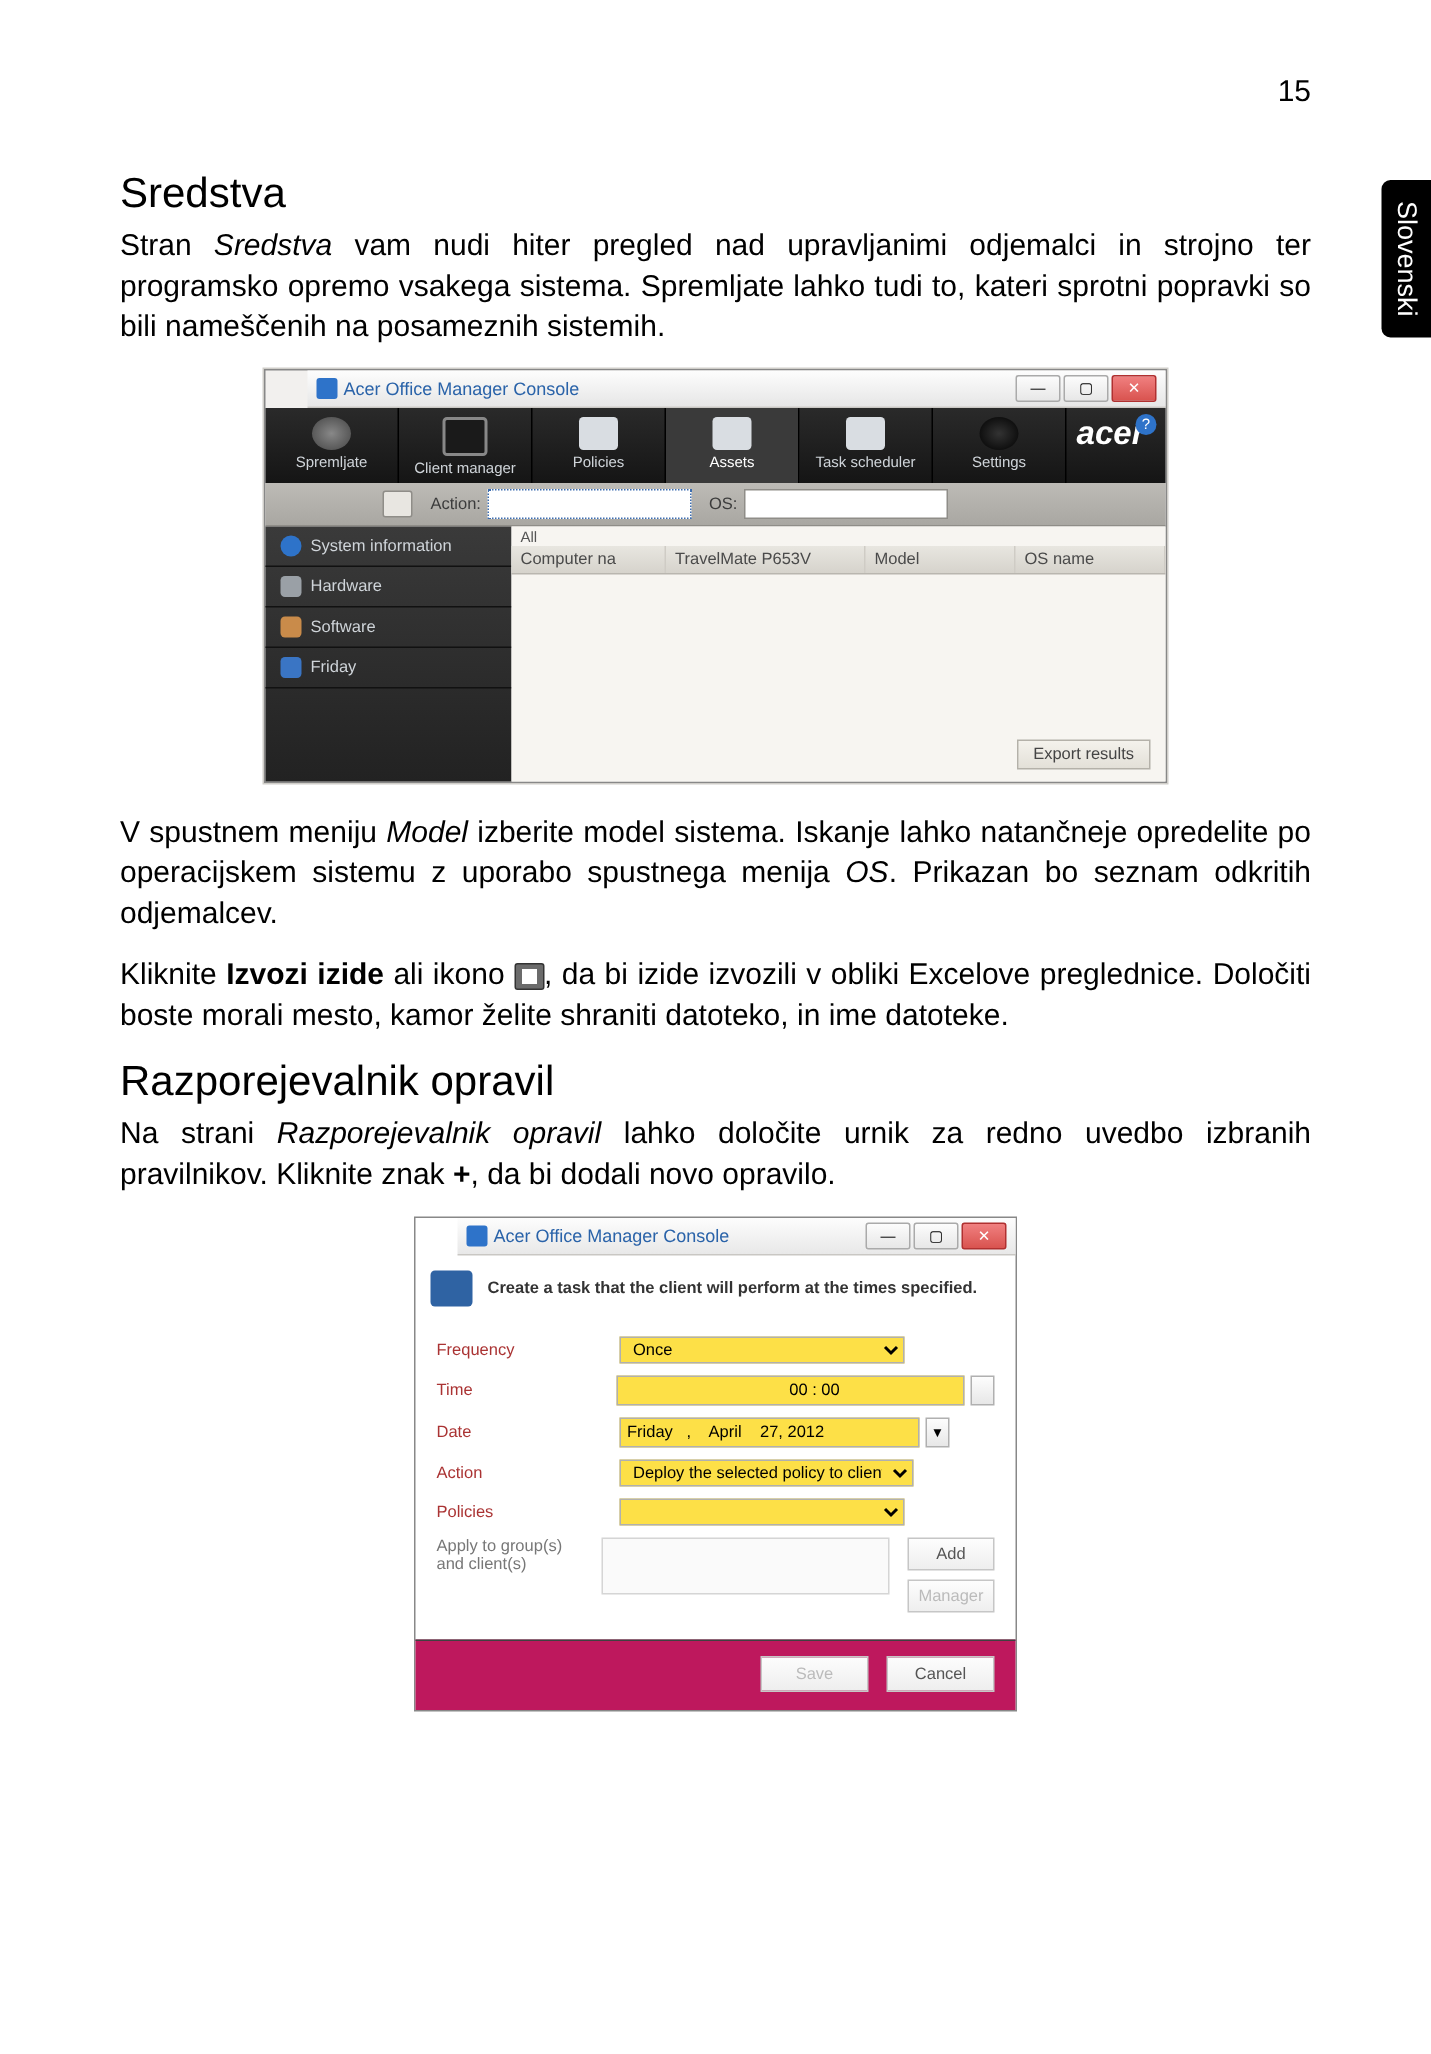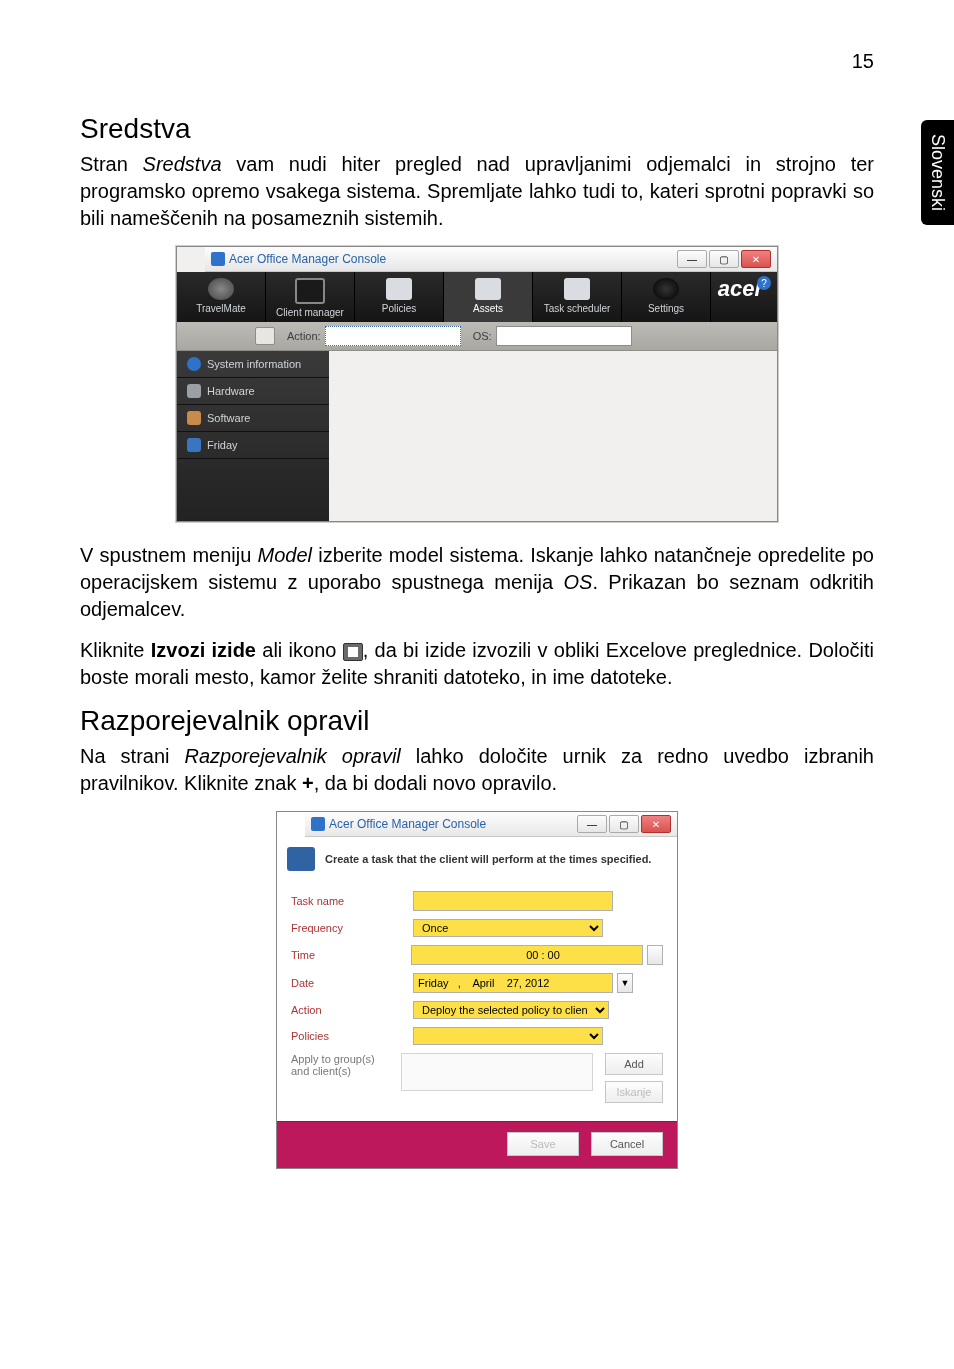--- a/index.html
+++ b/index.html
@@ -112,21 +112,21 @@
   .subhead .exp-ic { width:18px; height:16px; background:#e8e6e1; border:1px solid #8f8d88; border-radius:2px; margin-left:70px; }
   .subhead .field { display:flex; align-items:center; gap:4px; }
   .subhead input.sel {
     width: 130px; height:16px; background:#fff; border:1px dotted #3c6db0;
   }
   .subhead input.sel2 {
     width: 130px; height:16px; background:#fff; border:1px solid #8f8d88;
   }
   .assets-body { display:flex; height:170px; }
   .leftnav {
-    width:152px;
+    width:164px;
     background: linear-gradient(#3a3a3a,#222);
     color:#cfd4d9;
     font-size:11px;
   }
   .leftnav .item {
     display:flex; align-items:center; gap:6px;
     padding:6px 10px;
     border-bottom:1px solid #111;
   }
   .leftnav .item .li-ic { width:14px; height:14px; background:#6fa0d8; border-radius:3px; }
@@ -220,21 +220,21 @@
         </div>
         <div class="t-btns">
           <span class="wbtn">—</span>
           <span class="wbtn">▢</span>
           <span class="wbtn close">✕</span>
         </div>
       </div>
       <div class="topbar">
         <div class="tab">
           <span class="ic" style="background:radial-gradient(#888,#444);border-radius:50%;"></span>
-          <span>TravelMate</span>
+          <span>Spremljate</span>
         </div>
         <div class="tab">
           <span class="ic" style="background:#1a1a1a;border:2px solid #888;"></span>
           <span>Client manager</span>
         </div>
         <div class="tab">
           <span class="ic" style="background:#d9dde2;"></span>
           <span>Policies</span>
         </div>
         <div class="tab sel">
@@ -276,20 +276,30 @@
             <span>Hardware</span>
           </div>
           <div class="item">
             <span class="li-ic" style="background:#c98b4a;"></span>
             <span>Software</span>
           </div>
           <div class="item">
             <span class="li-ic" style="background:#3a75c4;"></span>
             <span>Friday</span>
           </div>
+        </div>
+        <div class="main-list">
+          <div class="all-label">All</div>
+          <div class="ml-head">
+            <div class="col" style="flex:0 0 90px">Computer na</div>
+            <div class="col" style="flex:0 0 120px">TravelMate P653V</div>
+            <div class="col">Model</div>
+            <div class="col">OS name</div>
+          </div>
+          <div class="export-btn">Export results</div>
         </div>
       </div>
     </div>
   </div>
 
   <p class="body">
     <span>V spustnem meniju </span><span class="italic">Model</span><span> izberite model sistema. Iskanje lahko natančneje opredelite po operacijskem sistemu z uporabo spustnega menija </span><span class="italic">OS</span><span>. Prikazan bo seznam odkritih odjemalcev.</span>
   </p>
   <p class="body">
     <span>Kliknite </span><span class="bold">Izvozi izide</span><span> ali ikono </span><span class="inline-icon"></span><span>, da bi izide izvozili v obliki Excelove preglednice. Določiti boste morali mesto, kamor želite shraniti datoteko, in ime datoteke.</span>
@@ -312,26 +322,20 @@
           <span class="wbtn">▢</span>
           <span class="wbtn close">✕</span>
         </div>
       </div>
       <div class="head2">
         <span class="ic"></span>
         <span>Create a task that the client will perform at the times specified.</span>
       </div>
       <div class="form">
         <div class="frow">
-          <div class="lab">Task name</div>
-          <div class="ctl">
-              <input type="text" style="">
-            </div>
-        </div>
-        <div class="frow">
           <div class="lab">Frequency</div>
           <div class="ctl">
             <select>
               <option>Once</option>
             </select>
           </div>
         </div>
         <div class="frow">
           <div class="lab">Time</div>
           <div class="ctl">
@@ -360,21 +364,21 @@
             <select><option></option></select>
           </div>
         </div>
         <div class="frow" style="align-items:flex-start;">
           <div class="lab gray">Apply to group(s) and client(s)</div>
           <div class="ctl">
             <div class="target-box"></div>
           </div>
           <div class="side-btns">
             <div class="sb">Add</div>
-            <div class="sb dis">Iskanje</div>
+            <div class="sb dis">Manager</div>
           </div>
         </div>
       </div>
       <div class="dlg-footer">
         <div class="fb dis">Save</div>
         <div class="fb">Cancel</div>
       </div>
     </div>
   </div>
 </div>

